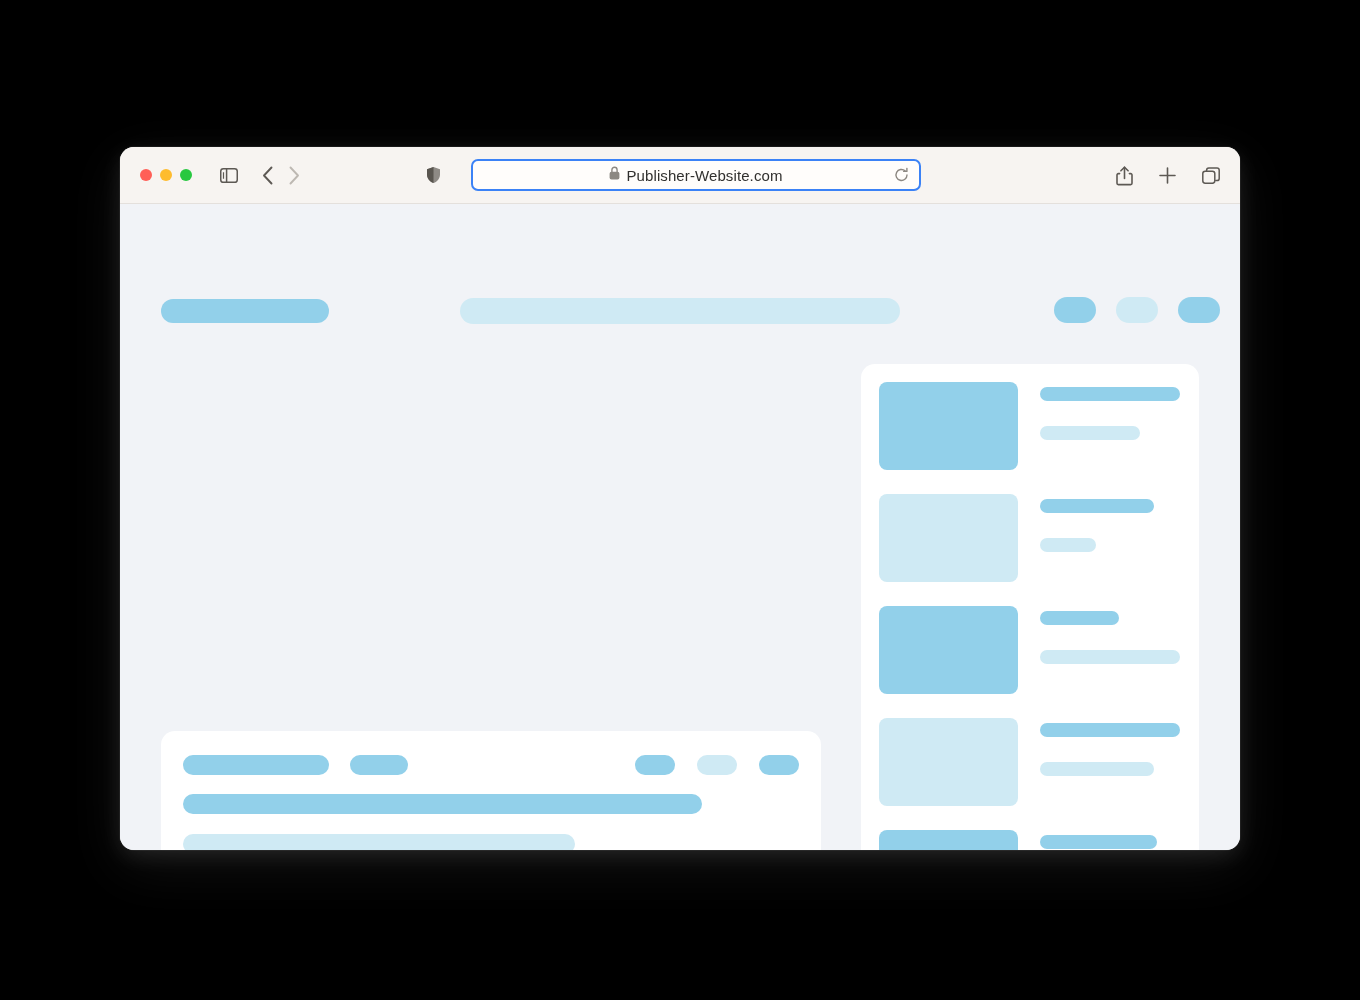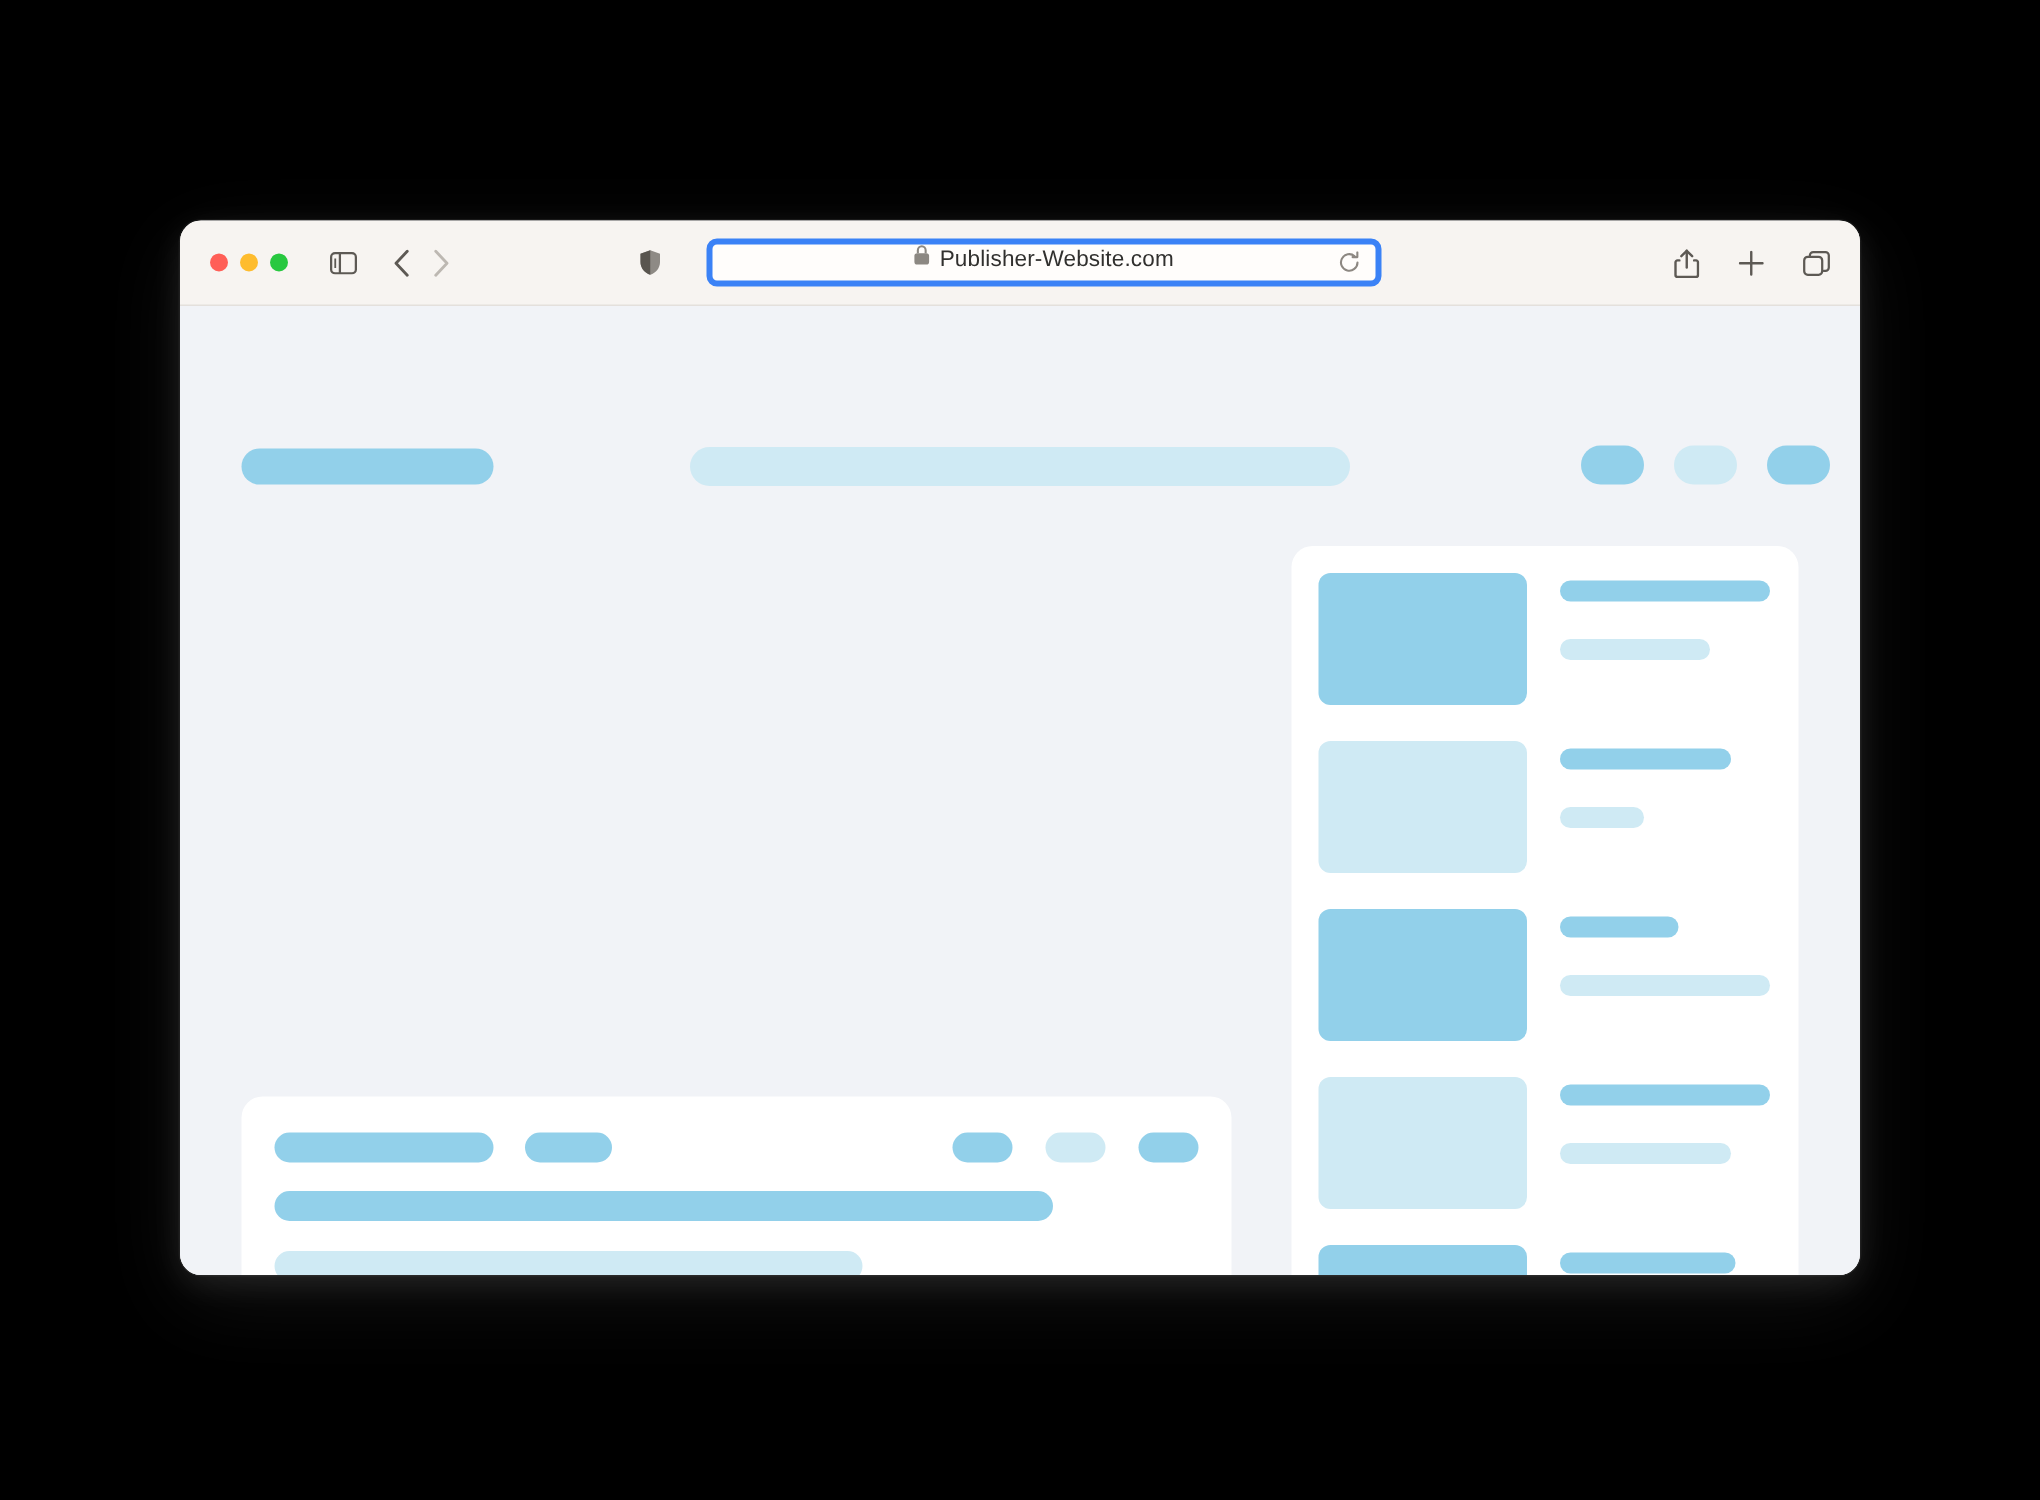--- a/index.html
+++ b/index.html
@@ -72,24 +72,24 @@
   .shield      { margin-left: 126px; }
 
   
   .urlbar {
     position: absolute;
     left: 351px;
     top: 12px;
     width: 450px;
     height: 32px;
     background: #fffdfb;
-    border: 4px solid #3b82f6;
+    border: 2px solid #3b82f6;
     border-radius: 7px;
     display: flex;
-    align-items: flex-start;
+    align-items: center;
     justify-content: center;
   }
   .url-inner {
     display: flex;
     align-items: center;
     gap: 6px;
   }
   .url-text {
     font-size: 15px;
     color: #31302e;

